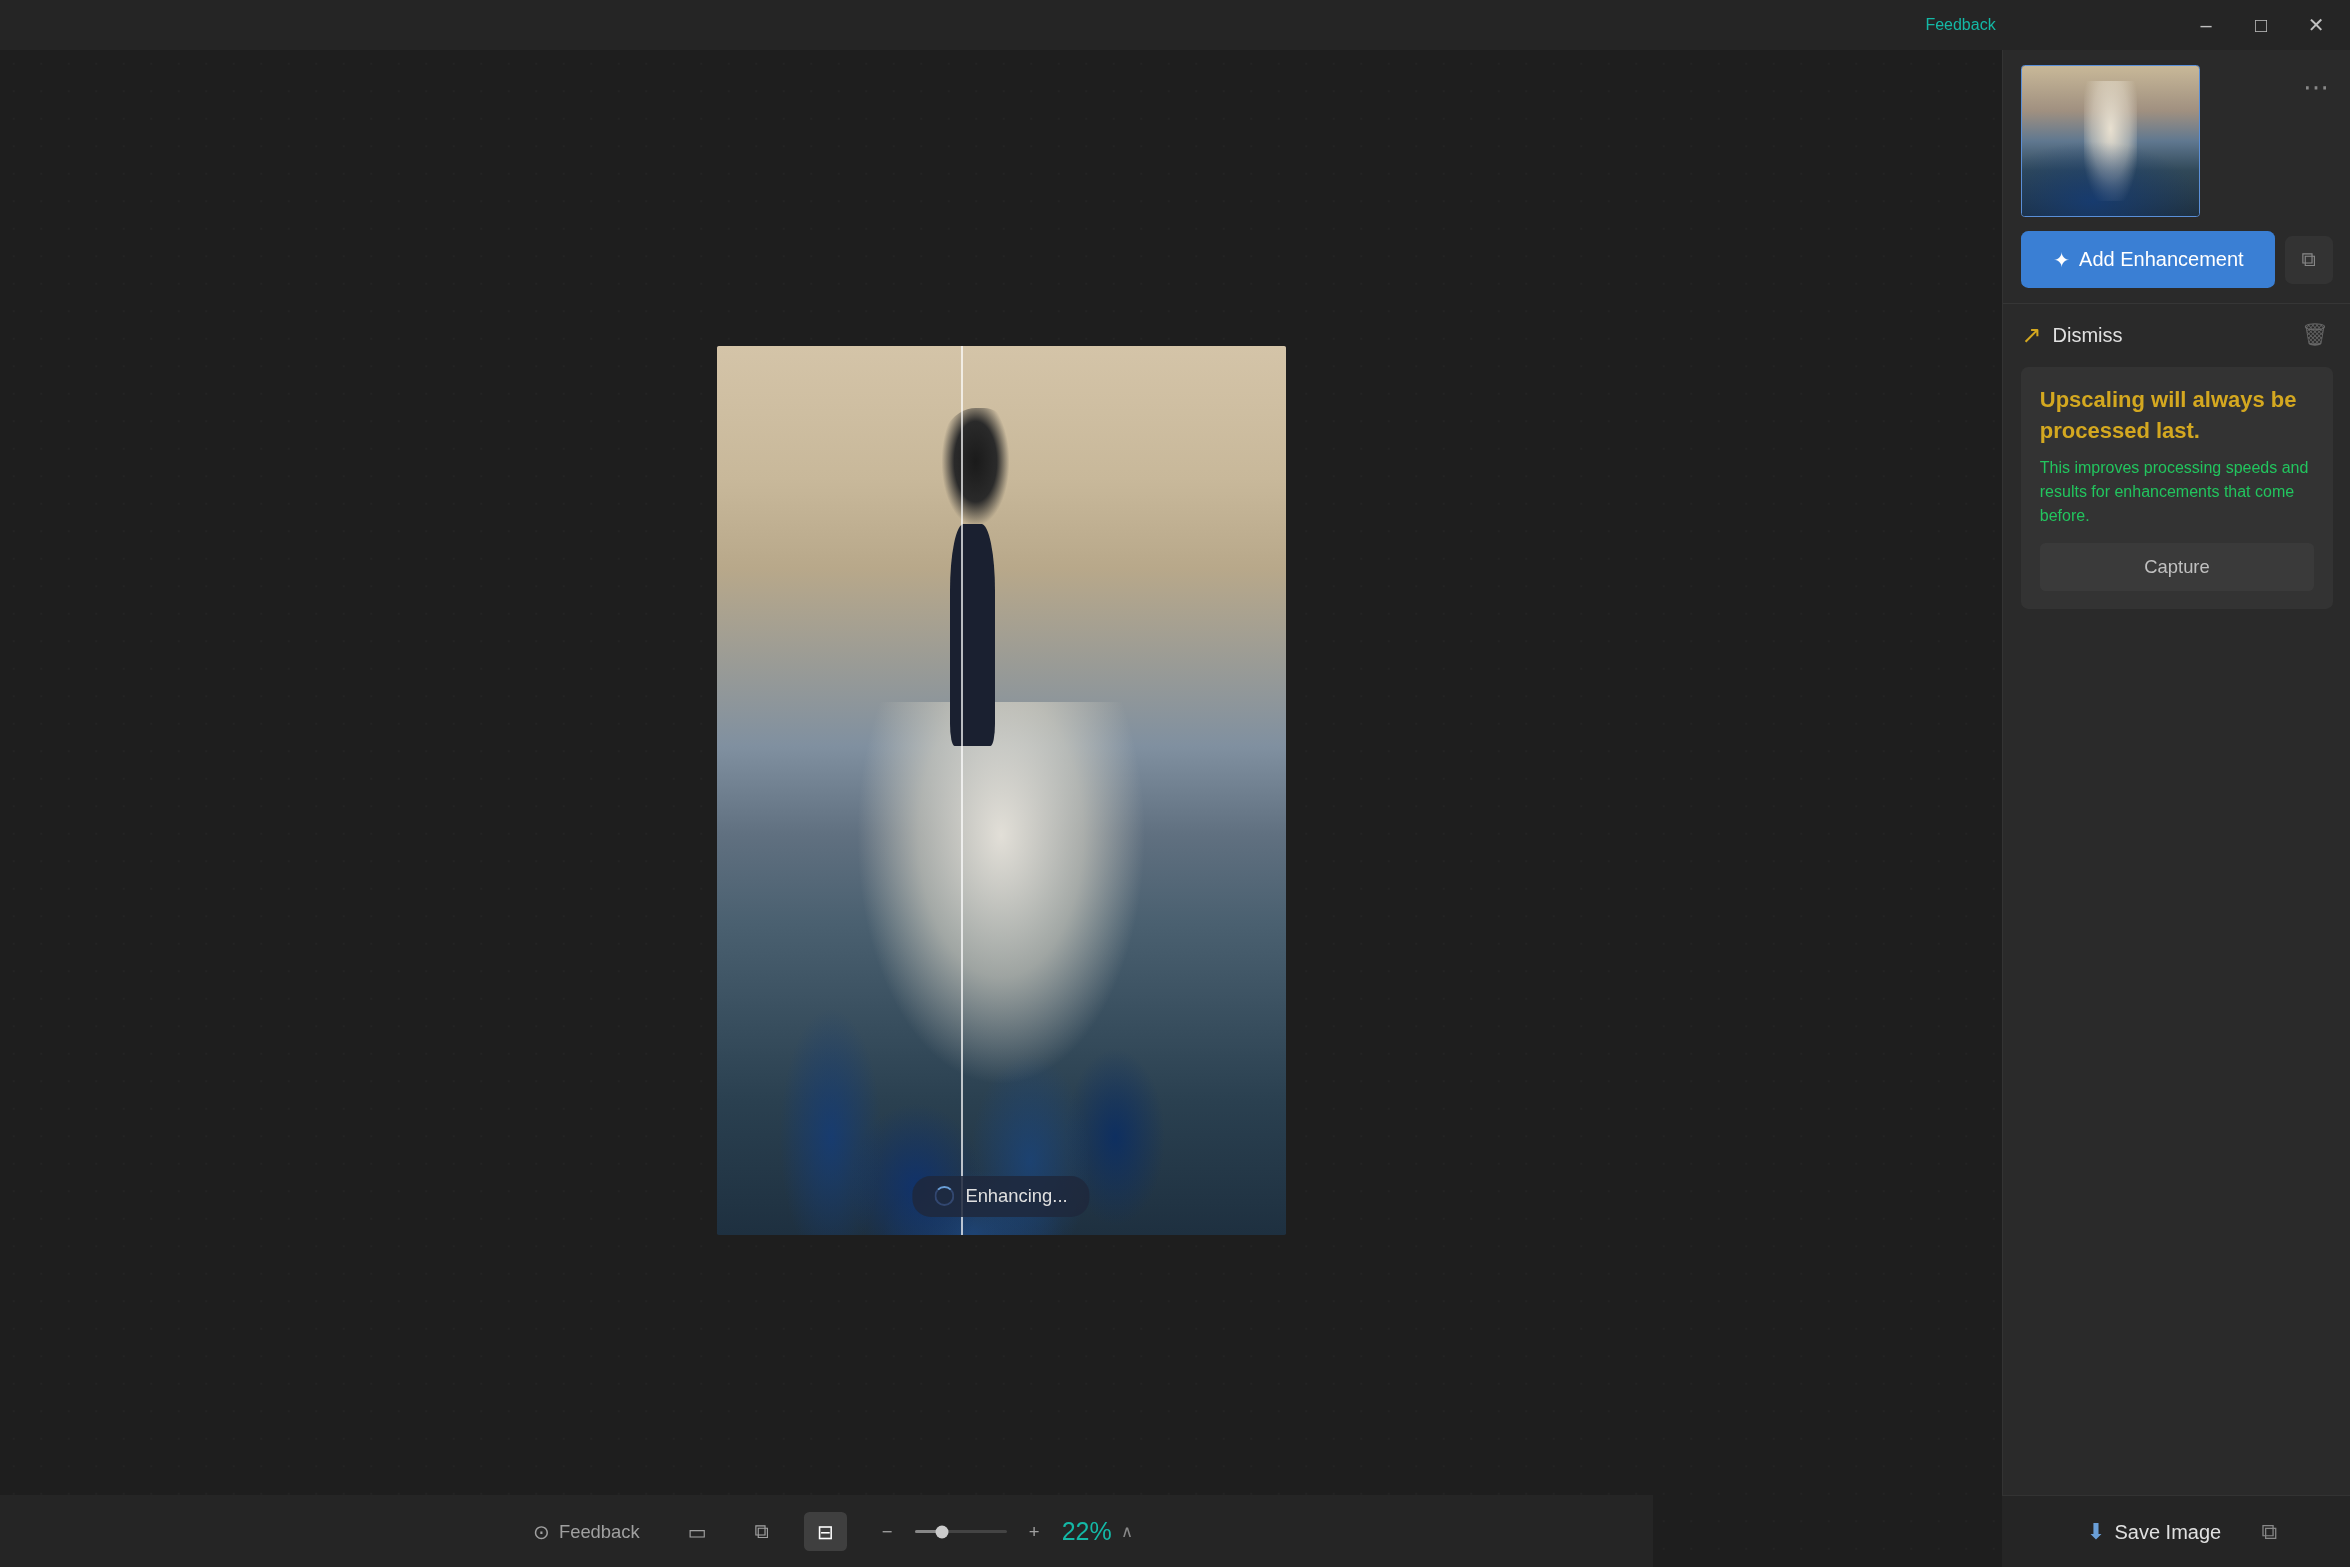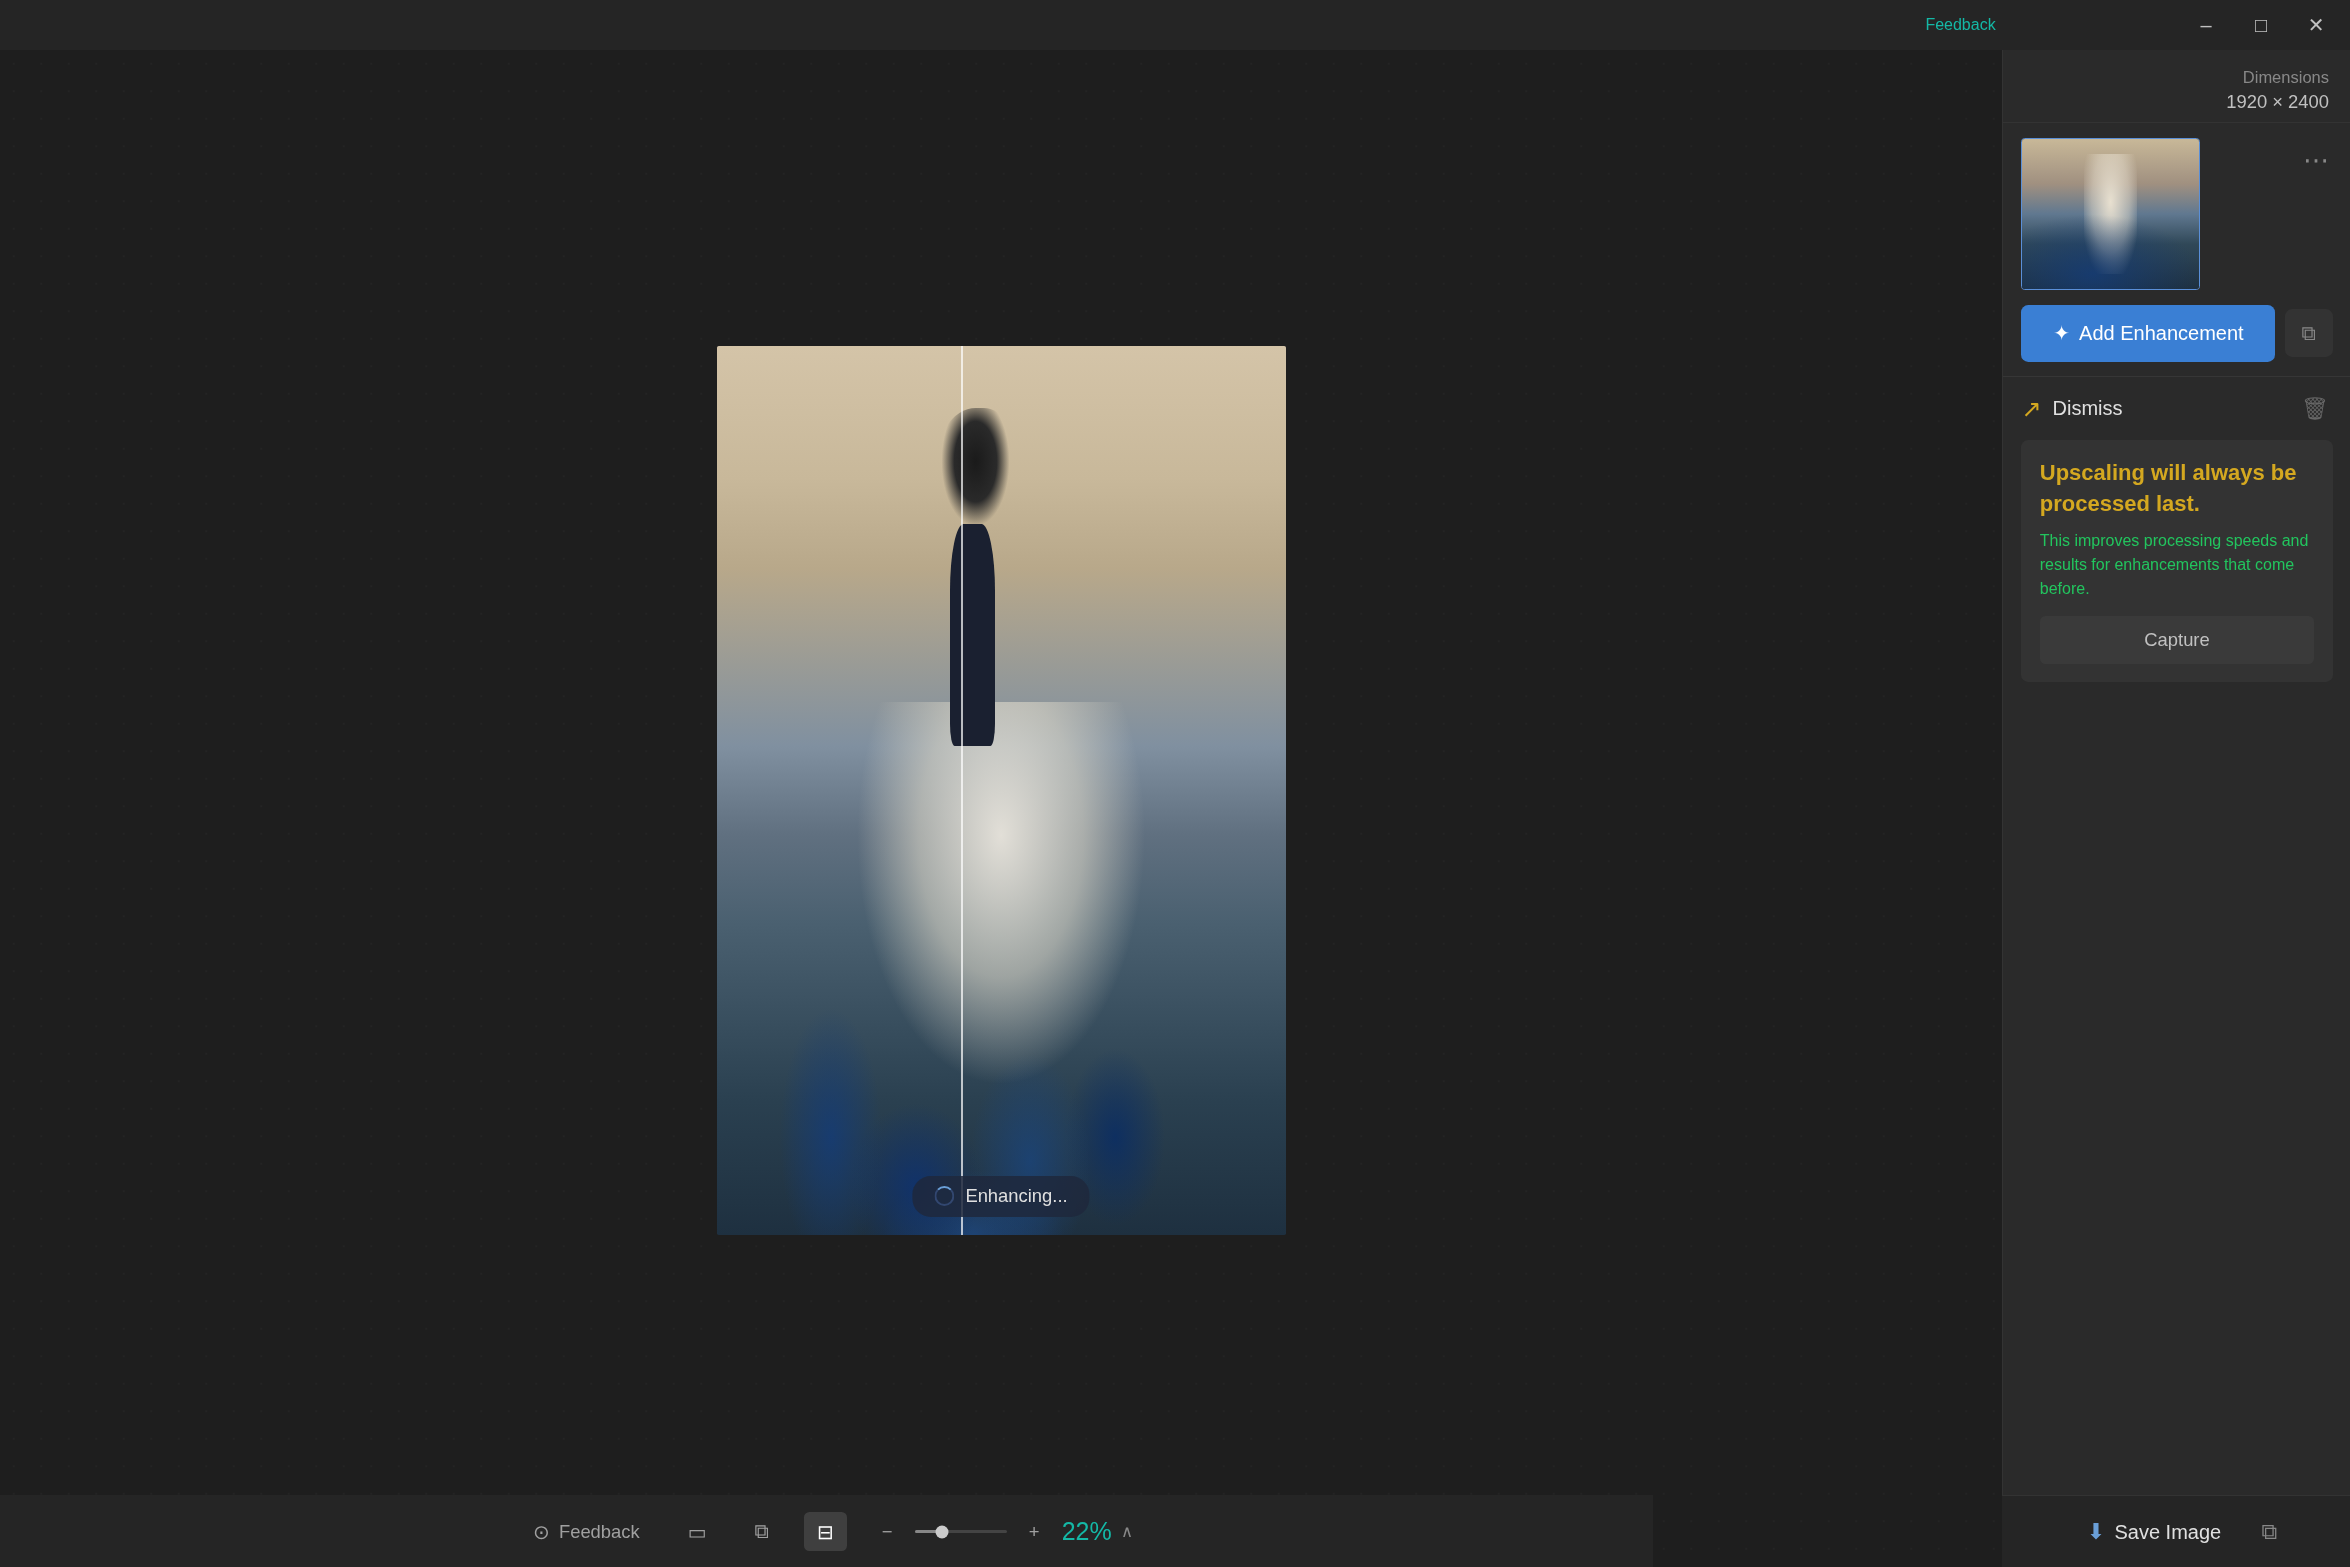--- a/index.html
+++ b/index.html
@@ -602,24 +602,20 @@
 
         <span class="zoom-value">22%</span>
 
         <span class="zoom-chevron">∧</span>
       </div>
     </div>
   </div>
 
   <div class="right-panel">
 
-    <div class="dimensions-area">
-      <div class="dimensions-label">Dimensions</div>
-      <div class="dimensions-value">1920 × 2400</div>
-    </div>
 
     <div class="thumbnail-row">
       <div class="thumbnail-wrapper">
         <div class="thumbnail-art">
           <div class="thumbnail-figure"></div>
           <div class="thumbnail-blue"></div>
         </div>
       </div>
       <button class="more-options-btn">⋯</button>
     </div>

